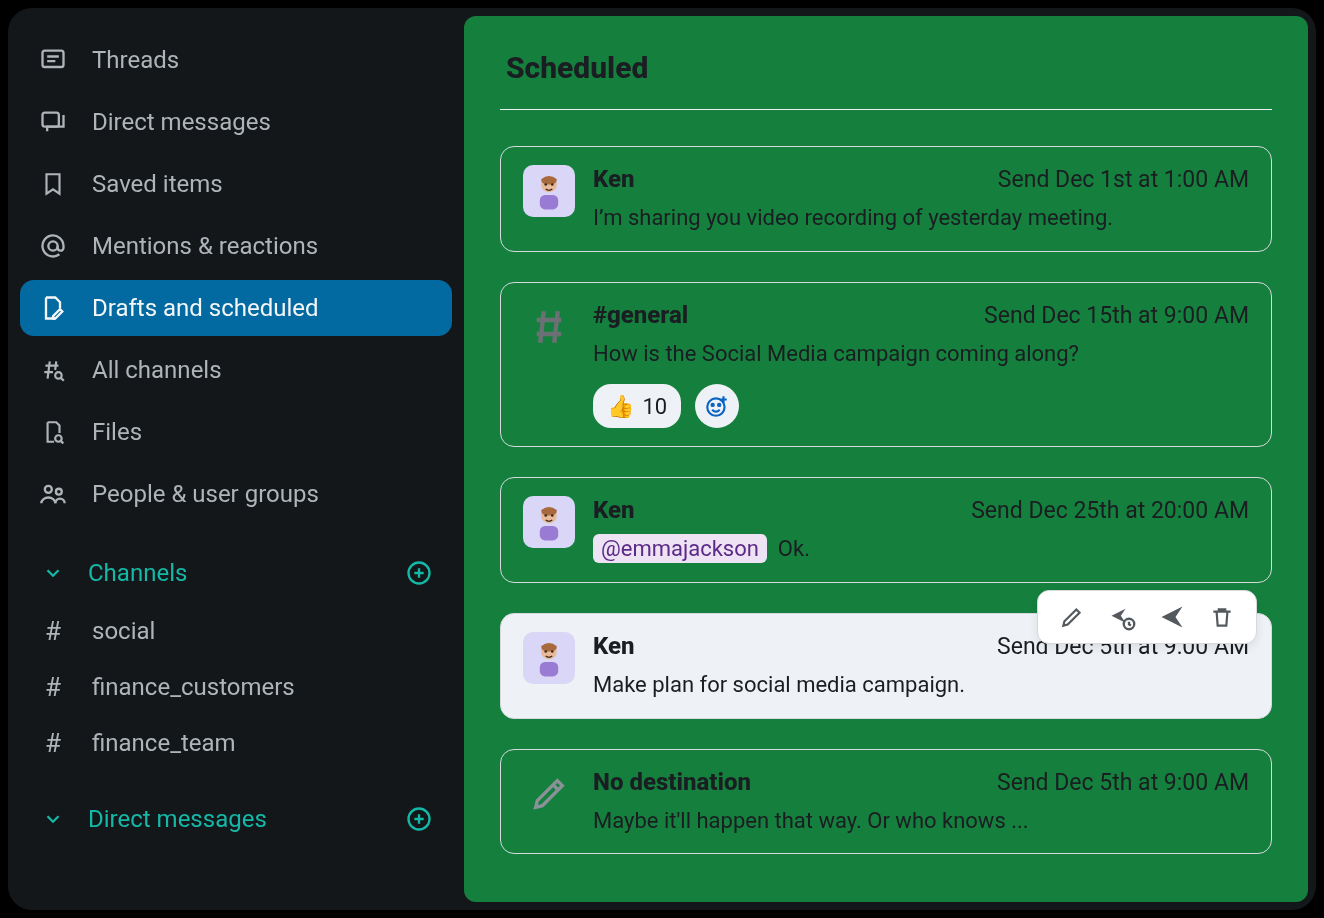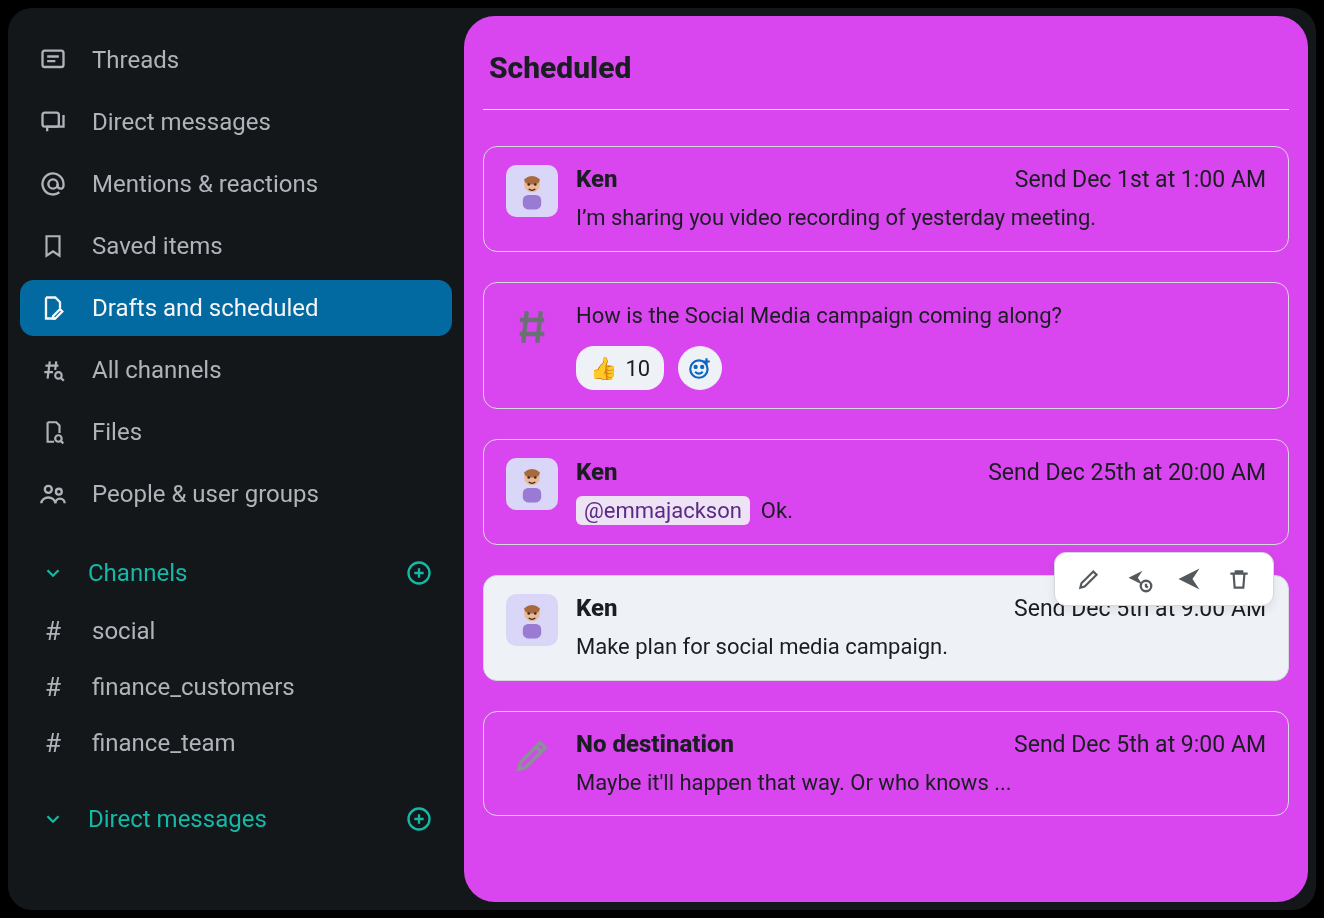--- a/index.html
+++ b/index.html
@@ -62,24 +62,24 @@
   align-items: center;
   gap: 22px;
   padding: 10px 16px;
   font-size: 24px;
   color: #aeb4b9;
   cursor:pointer;
 }
 .channel-row .hash { width:34px; text-align:center; font-size:26px; }
 .main {
   flex: 1;
-  background: #d946ef;
-  border-radius: 31px;
+  background: #15803d;
+  border-radius: 12px;
   margin: 8px 8px 8px 0;
-  padding: 24px 19px;
+  padding: 24px 36px;
   overflow: hidden;
   position: relative;
 }
 .page-title {
   font-size: 30px;
   font-weight: 800;
   color: #1a1d21;
   padding: 10px 6px 24px;
   border-bottom: 1px solid #eceef0;
 }
@@ -159,35 +159,35 @@
         <svg viewBox="0 0 24 24" width="28" height="28" fill="none" stroke="currentColor" stroke-width="2">
             <rect x="3" y="4" width="14" height="12" rx="2"></rect>
             <path d="M7 20l0-4h14l0-10"></path>
           </svg>
       </span>
       <span>Direct messages</span>
     </div>
 
     <div class="side-item">
       <span class="ico">
+        <svg viewBox="0 0 24 24" width="26" height="26" fill="none" stroke="currentColor" stroke-width="2">
+            <path d="M6 3h12v18l-6-4-6 4z"></path>
+          </svg>
+      </span>
+      <span>Saved items</span>
+    </div>
+
+    <div class="side-item">
+      <span class="ico">
         <svg viewBox="0 0 24 24" width="28" height="28" fill="none" stroke="currentColor" stroke-width="2">
             <circle cx="12" cy="12" r="4"></circle>
             <path d="M16 12v1.5a2.5 2.5 0 0 0 5 0V12a9 9 0 1 0-3.5 7.1"></path>
           </svg>
       </span>
       <span>Mentions &amp; reactions</span>
-    </div>
-
-    <div class="side-item">
-      <span class="ico">
-        <svg viewBox="0 0 24 24" width="26" height="26" fill="none" stroke="currentColor" stroke-width="2">
-            <path d="M6 3h12v18l-6-4-6 4z"></path>
-          </svg>
-      </span>
-      <span>Saved items</span>
     </div>
 
     <div class="side-item active">
       <span class="ico">
         <svg viewBox="0 0 24 24" width="28" height="28" fill="none" stroke="currentColor" stroke-width="2">
             <path d="M6 3h8l4 4v5"></path>
             <path d="M6 3v18h8"></path>
             <path d="M14 21l6-6-2-2-6 6v2z"></path>
           </svg>
       </span>
@@ -301,20 +301,24 @@
         </div>
       </div>
 
       <div class="card">
         <div class="hash-avatar">
           <svg viewBox="0 0 24 24" width="42" height="42" fill="none" stroke="currentColor" stroke-width="2.5">
               <path d="M5 8h14M5 16h14M9 3l-2 18M17 3l-2 18"></path>
             </svg>
         </div>
         <div class="card-body">
+          <div class="card-head">
+            <span class="recipient">#general</span>
+            <span class="sendtime">Send Dec 15th at 9:00 AM</span>
+          </div>
           <div class="msg">How is the Social Media campaign coming along?</div>
           <div class="reactions">
             <div class="reaction">
               <span>👍</span>
               <span>10</span>
             </div>
             <div class="add-react">
               <svg viewBox="0 0 24 24" width="26" height="26" fill="none" stroke="currentColor" stroke-width="2">
                   <circle cx="11" cy="13" r="8"></circle>
                   <circle cx="8" cy="11" r="1" fill="currentColor"></circle>

